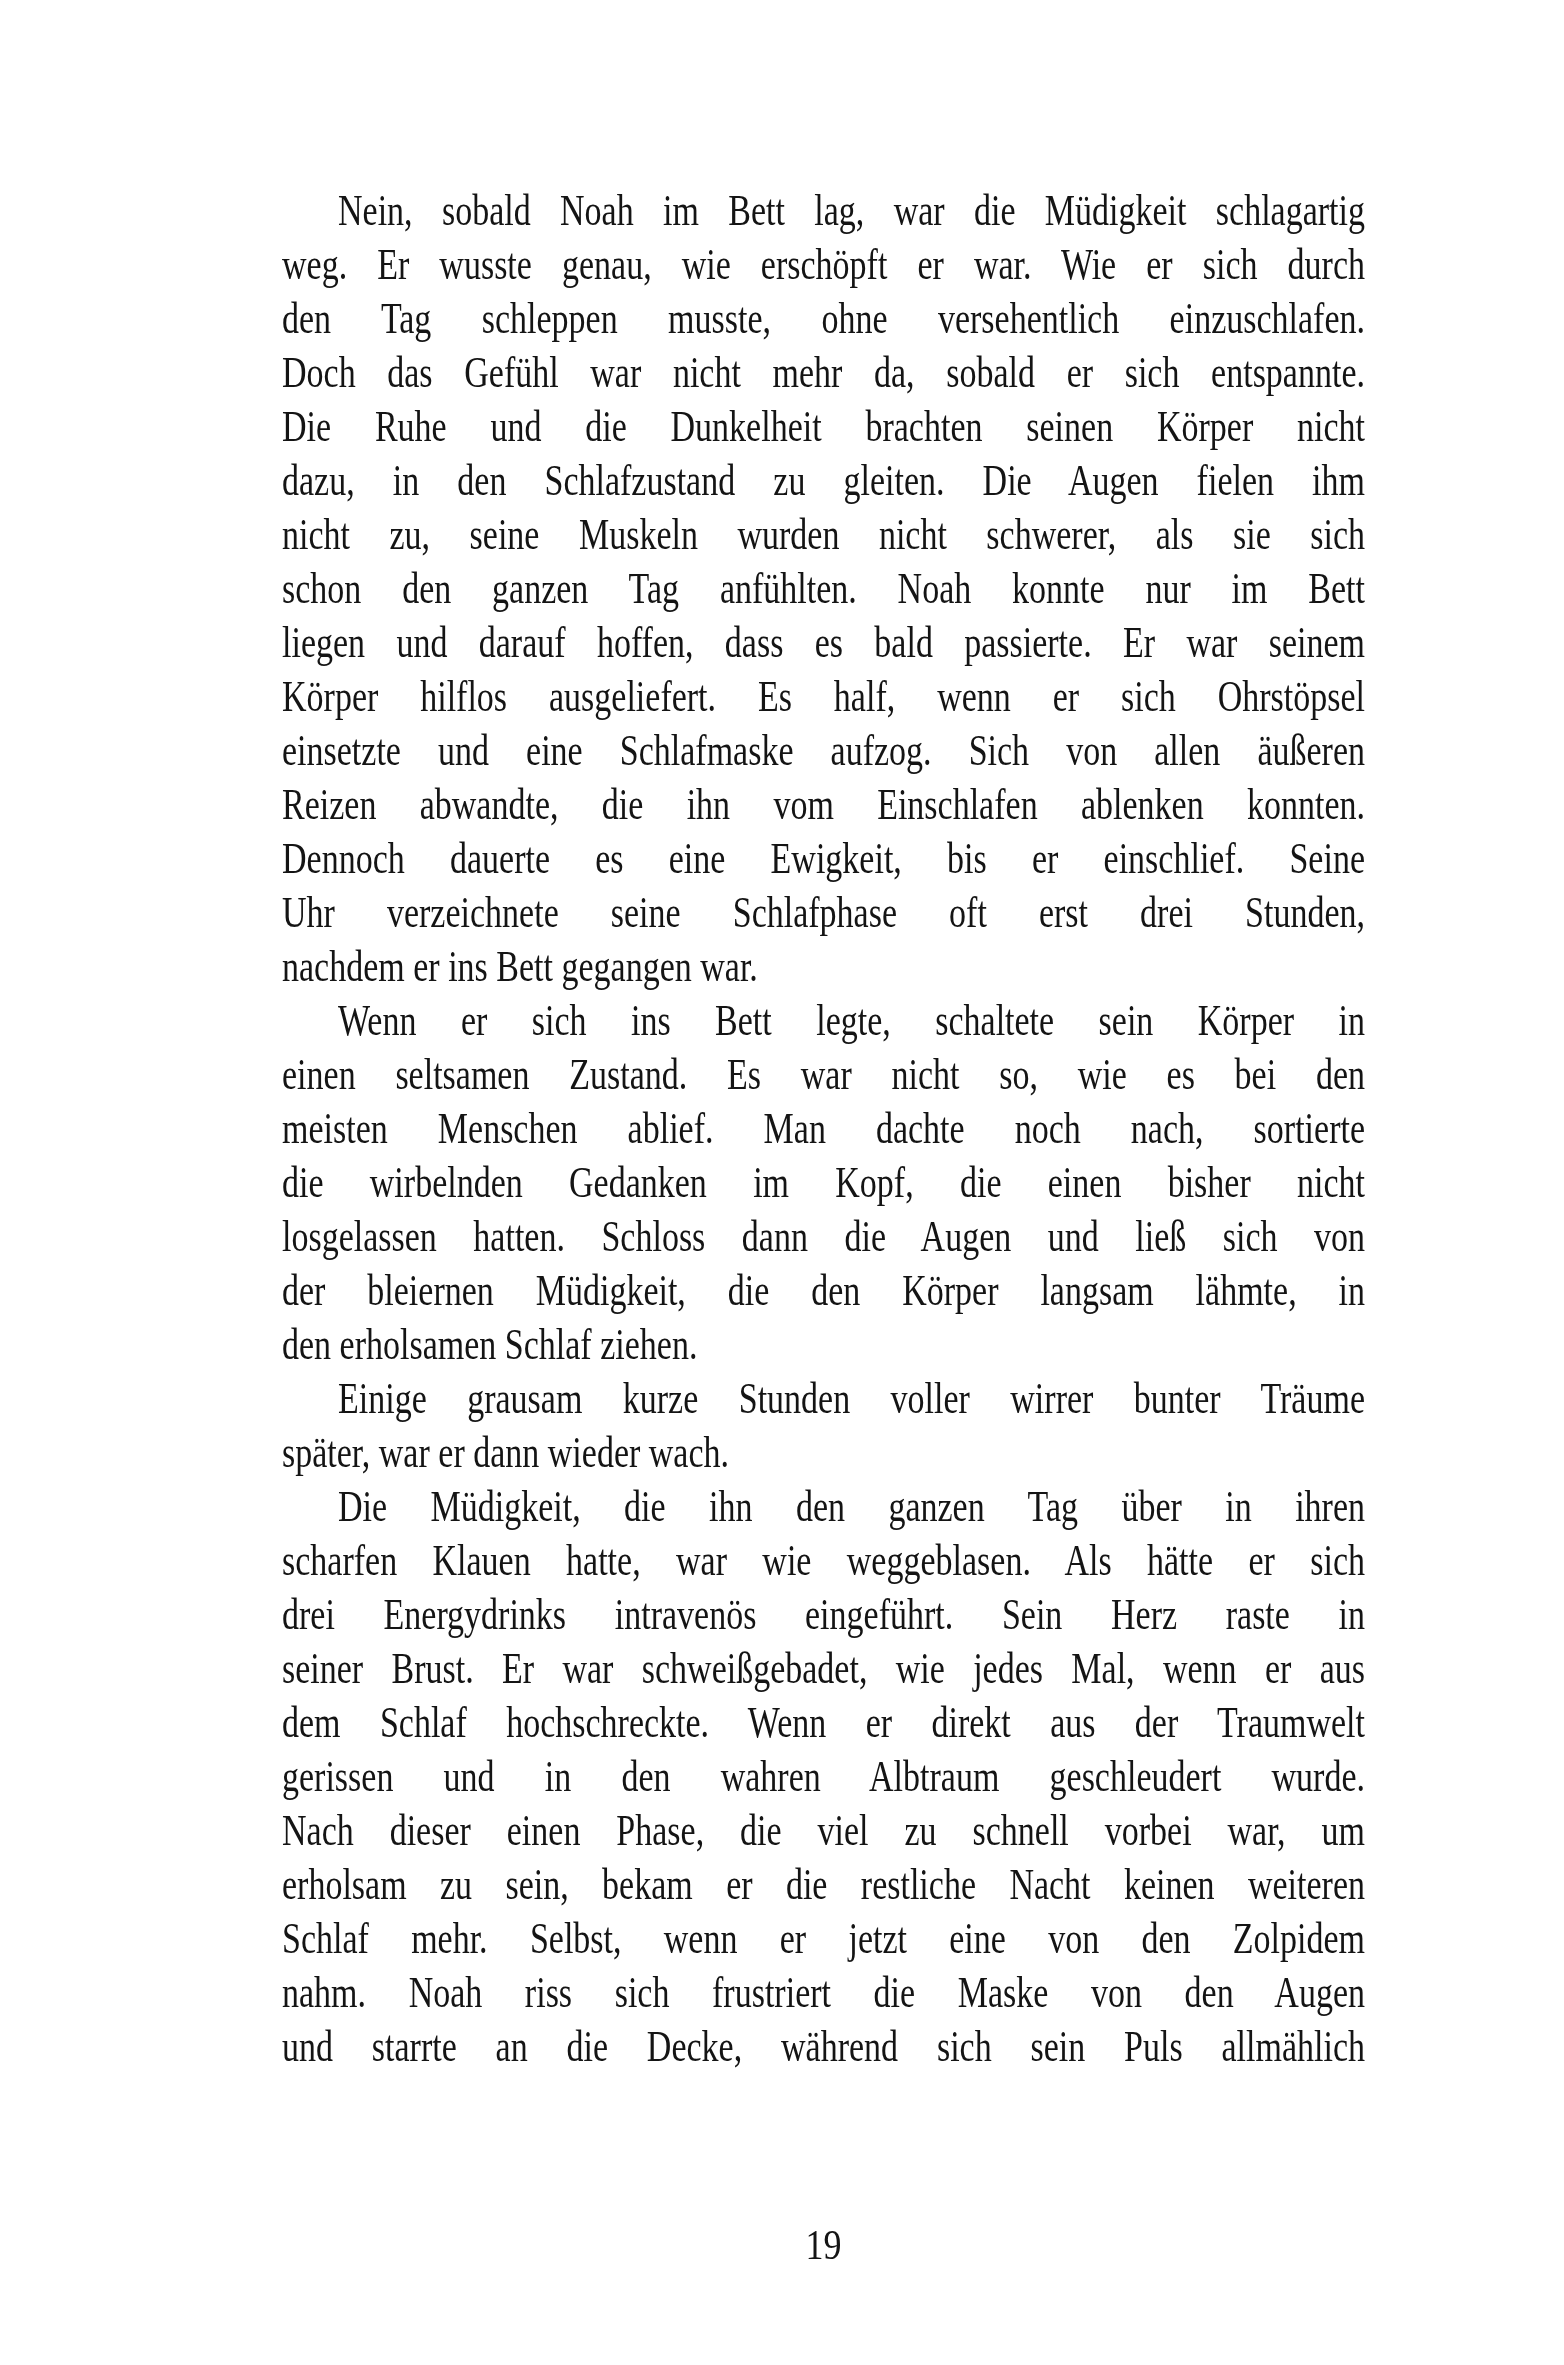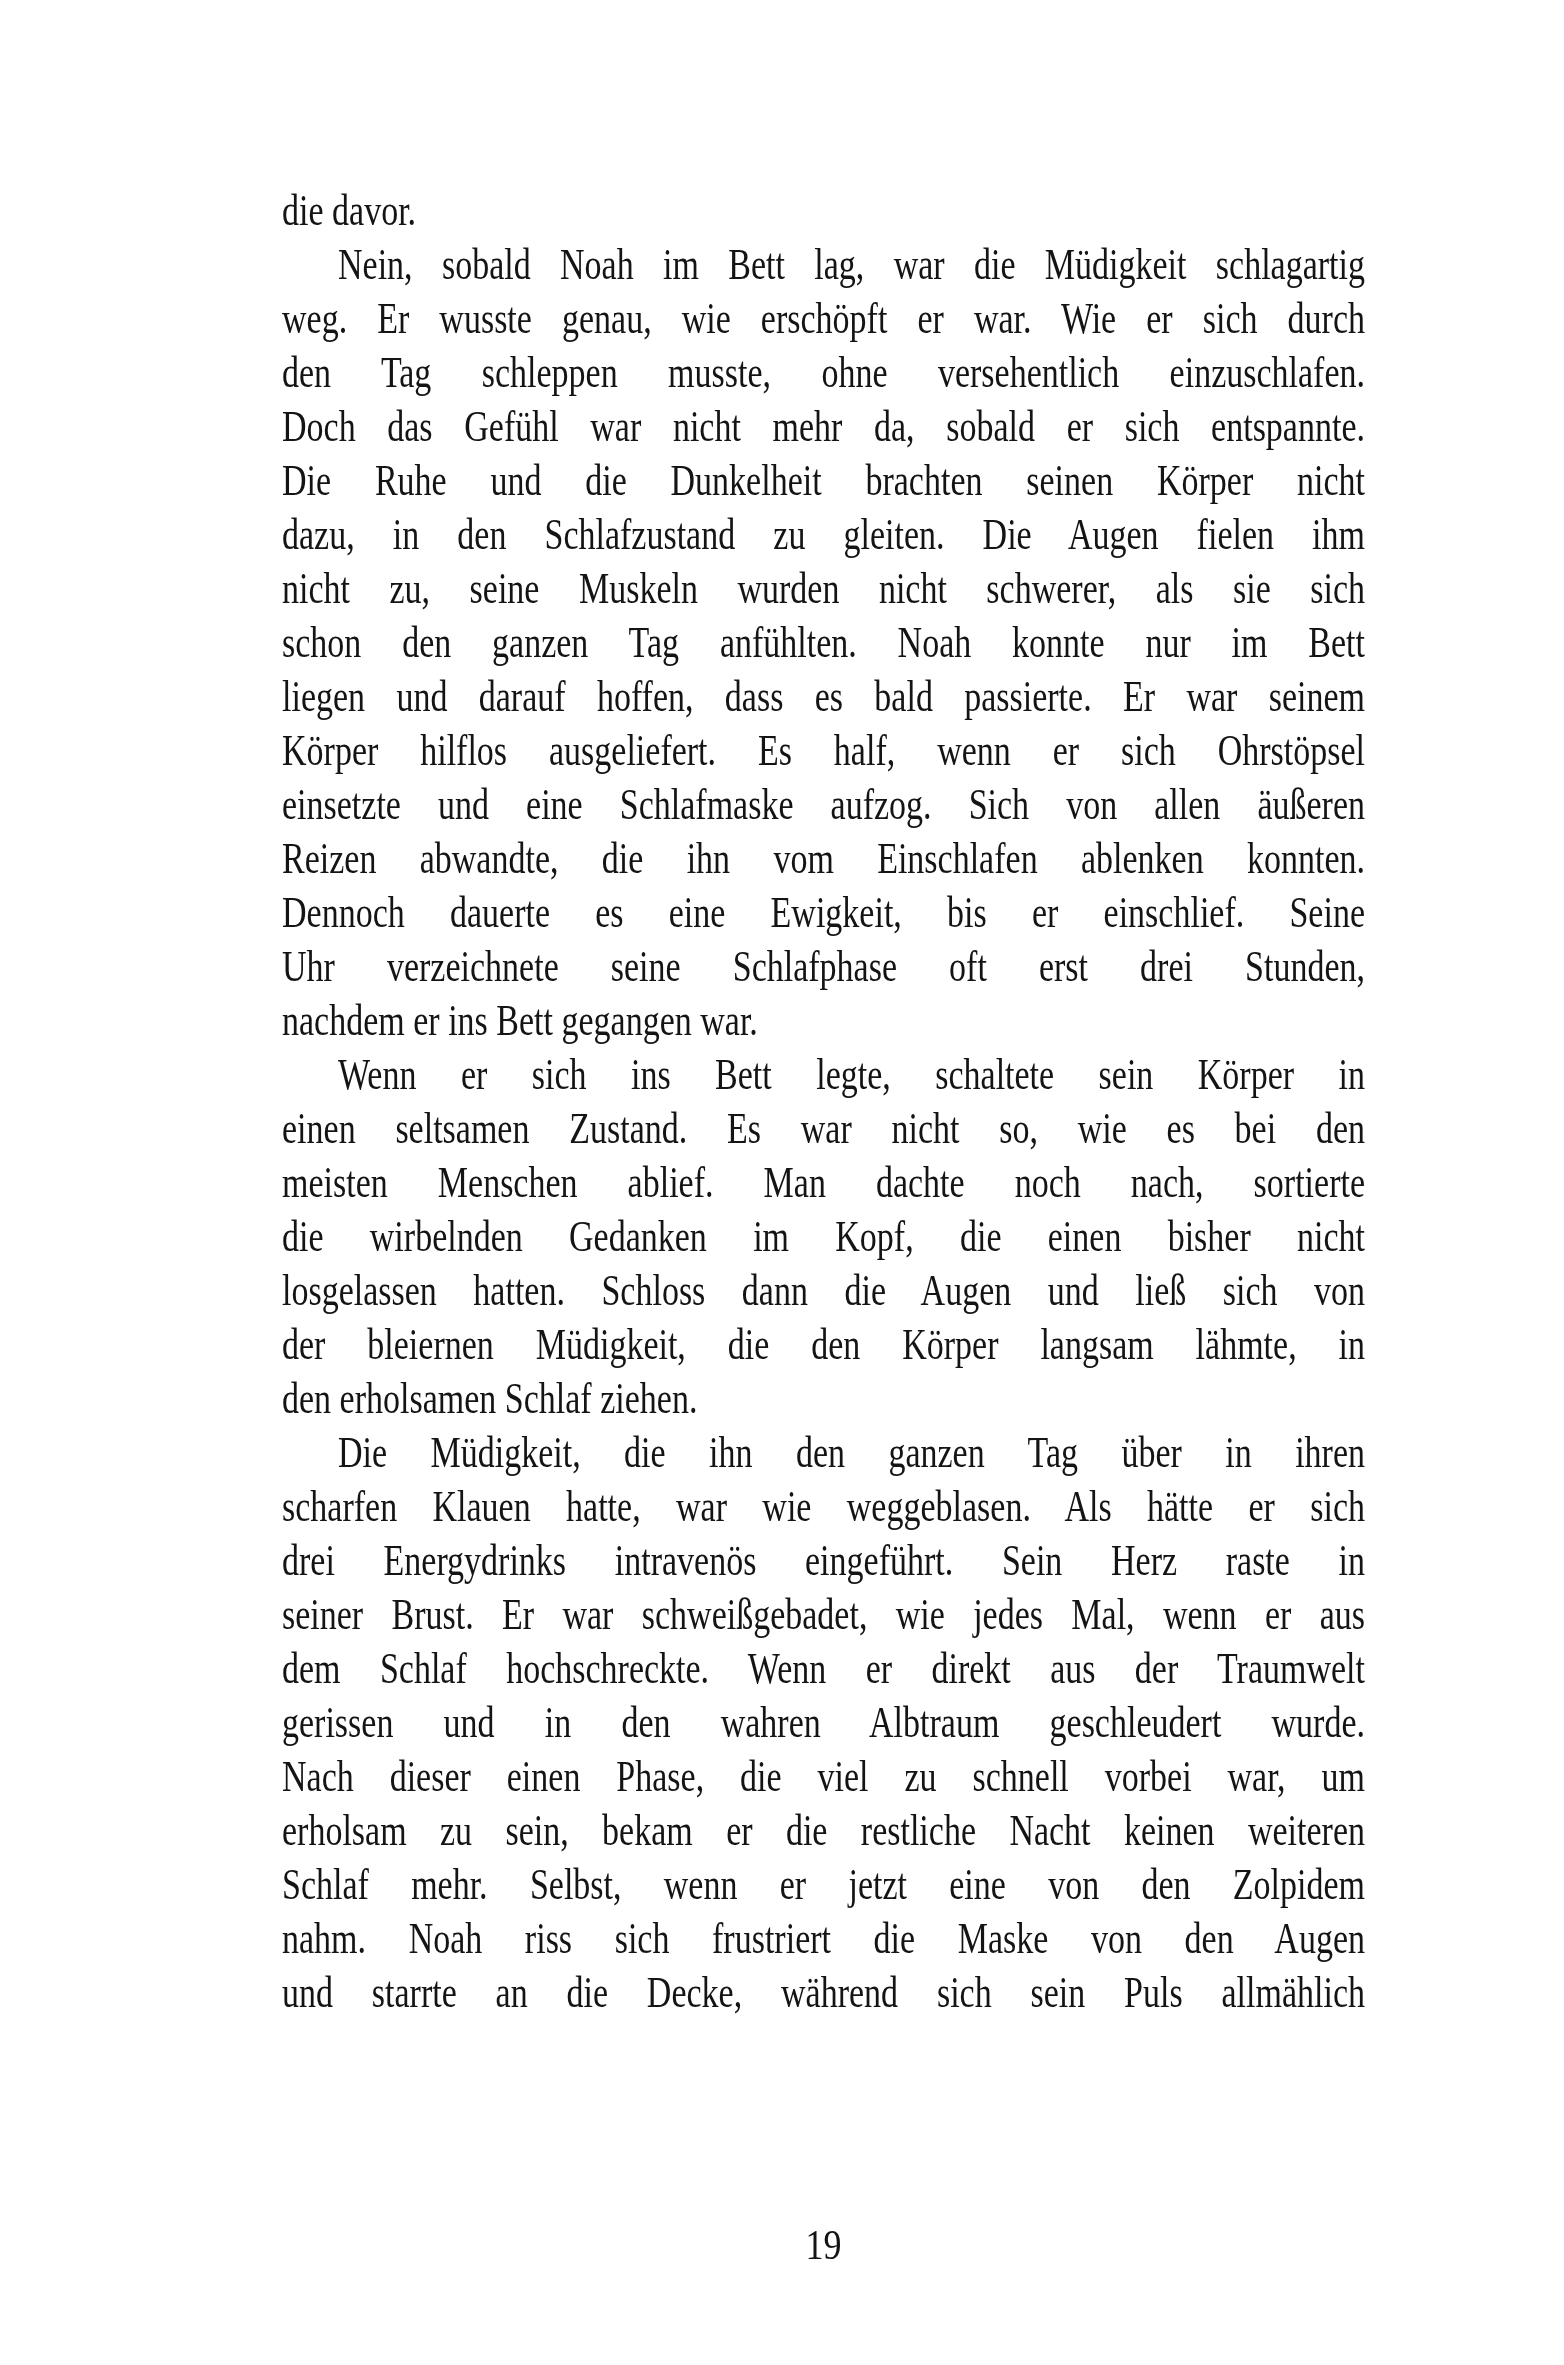--- a/index.html
+++ b/index.html
@@ -53,23 +53,20 @@
     transform: scaleY(1.15);
     transform-origin: 50% 70%;
   }
 </style>
 </head>
 <body>
 
 <div class="page">
   <div class="text-block">
       <div class="paragraph">
-        <div class="line para-end">die davor.</div>
-      </div>
-      <div class="paragraph">
         <div class="line indent">Nein, sobald Noah im Bett lag, war die Müdigkeit schlagartig</div>
         <div class="line">weg. Er wusste genau, wie erschöpft er war. Wie er sich durch</div>
         <div class="line">den Tag schleppen musste, ohne versehentlich einzuschlafen.</div>
         <div class="line">Doch das Gefühl war nicht mehr da, sobald er sich entspannte.</div>
         <div class="line">Die Ruhe und die Dunkelheit brachten seinen Körper nicht</div>
         <div class="line">dazu, in den Schlafzustand zu gleiten. Die Augen fielen ihm</div>
         <div class="line">nicht zu, seine Muskeln wurden nicht schwerer, als sie sich</div>
         <div class="line">schon den ganzen Tag anfühlten. Noah konnte nur im Bett</div>
         <div class="line">liegen und darauf hoffen, dass es bald passierte. Er war seinem</div>
         <div class="line">Körper hilflos ausgeliefert. Es half, wenn er sich Ohrstöpsel</div>
@@ -82,20 +79,24 @@
       <div class="paragraph">
         <div class="line indent">Wenn er sich ins Bett legte, schaltete sein Körper in</div>
         <div class="line">einen seltsamen Zustand. Es war nicht so, wie es bei den</div>
         <div class="line">meisten Menschen ablief. Man dachte noch nach, sortierte</div>
         <div class="line">die wirbelnden Gedanken im Kopf, die einen bisher nicht</div>
         <div class="line">losgelassen hatten. Schloss dann die Augen und ließ sich von</div>
         <div class="line">der bleiernen Müdigkeit, die den Körper langsam lähmte, in</div>
         <div class="line para-end">den erholsamen Schlaf ziehen.</div>
       </div>
       <div class="paragraph">
+        <div class="line indent">Einige grausam kurze Stunden voller wirrer bunter Träume</div>
+        <div class="line para-end">später, war er dann wieder wach.</div>
+      </div>
+      <div class="paragraph">
         <div class="line indent">Die Müdigkeit, die ihn den ganzen Tag über in ihren</div>
         <div class="line">scharfen Klauen hatte, war wie weggeblasen. Als hätte er sich</div>
         <div class="line">drei Energydrinks intravenös eingeführt. Sein Herz raste in</div>
         <div class="line">seiner Brust. Er war schweißgebadet, wie jedes Mal, wenn er aus</div>
         <div class="line">dem Schlaf hochschreckte. Wenn er direkt aus der Traumwelt</div>
         <div class="line">gerissen und in den wahren Albtraum geschleudert wurde.</div>
         <div class="line">Nach dieser einen Phase, die viel zu schnell vorbei war, um</div>
         <div class="line">erholsam zu sein, bekam er die restliche Nacht keinen weiteren</div>
         <div class="line">Schlaf mehr. Selbst, wenn er jetzt eine von den Zolpidem</div>
         <div class="line">nahm. Noah riss sich frustriert die Maske von den Augen</div>

